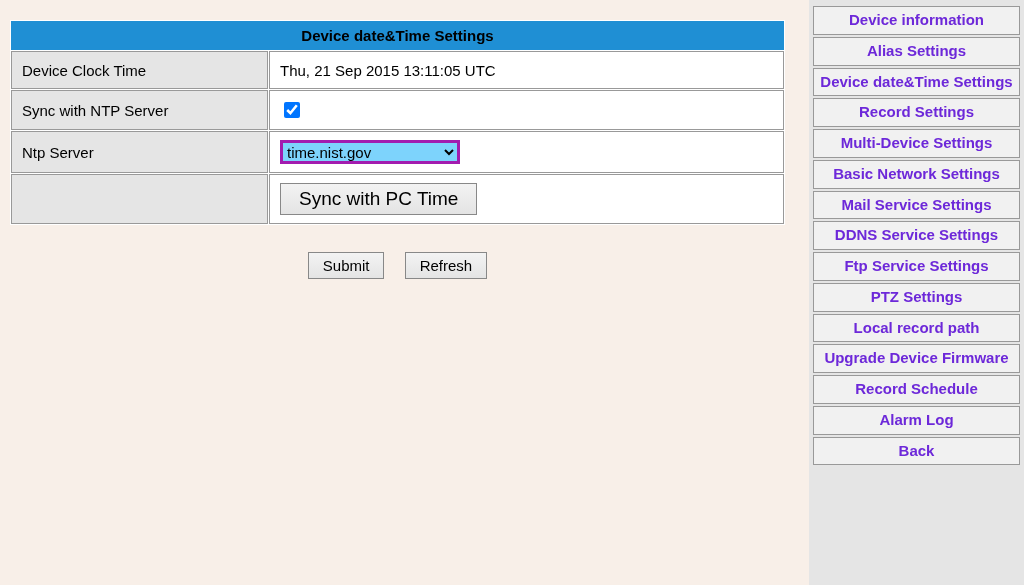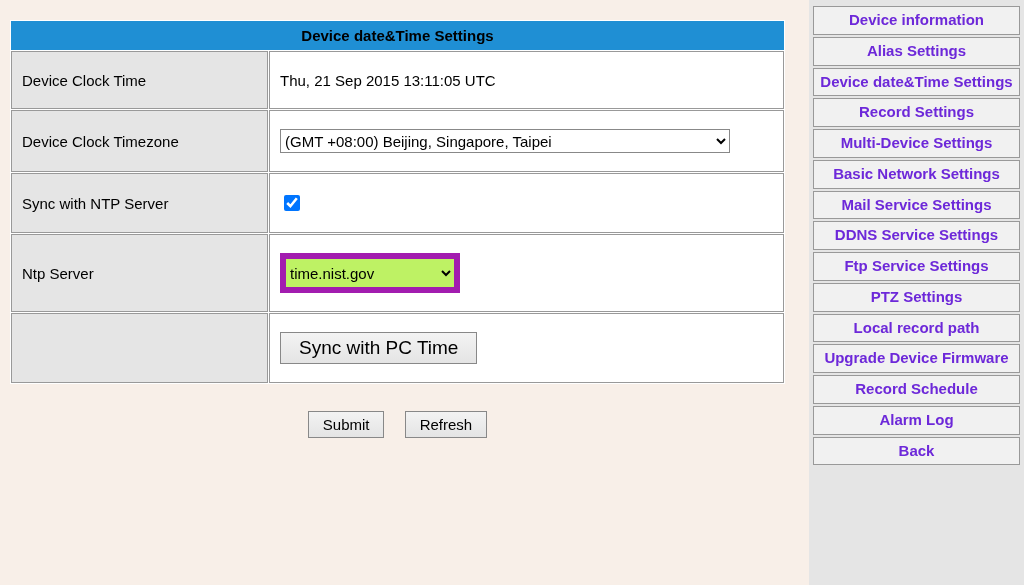--- a/index.html
+++ b/index.html
@@ -40,21 +40,21 @@
   table.settings th.header {
     background: #1f8fd4;
     color: #000;
     font-weight: bold;
     text-align: center;
     padding: 6px 8px;
     font-size: 15px;
   }
   table.settings td {
     border: 1px solid #999;
-    padding: 18px 10px;
+    padding: 8px 10px;
     background: #fff;
     vertical-align: middle;
     height: 20px;
   }
   table.settings td.label {
     width: 235px;
     background: #e5e5e5;
   }
   table.settings td.input {
     background: #fff;
@@ -65,24 +65,24 @@
 
   select.tz {
     width: 450px;
     height: 24px;
     font-size: 15px;
     background: #fff;
     border: 1px solid #888;
   }
   select.ntp {
     width: 180px;
-    height: 40px;
-    font-size: 15px;
-    background: #bef264;
-    border: 6px solid #a21caf;
+    height: 24px;
+    font-size: 15px;
+    background: #7dd3fc;
+    border: 3px solid #a21caf;
   }
   input[type="checkbox"] {
     width: 16px;
     height: 16px;
   }
   button.pcsync {
     background: linear-gradient(#f3f3f3, #e4e4e4);
     border: 1px solid #888;
     padding: 4px 18px;
     font-size: 19px;
@@ -128,28 +128,20 @@
     <table class="settings">
       <tbody>
           <tr>
         <th class="header" colspan="2">Device date&amp;Time Settings</th>
       </tr>
       <tr>
         <td class="label">Device Clock Time</td>
         <td class="input">Thu, 21 Sep 2015 13:11:05 UTC</td>
       </tr>
       <tr>
-        <td class="label">Device Clock Timezone</td>
-        <td class="input">
-          <select class="tz">
-            <option selected="">(GMT +08:00) Beijing, Singapore, Taipei</option>
-          </select>
-        </td>
-      </tr>
-      <tr>
         <td class="label">Sync with NTP Server</td>
         <td class="input">
           <input type="checkbox" checked="" style="">
         </td>
       </tr>
       <tr>
         <td class="label">Ntp Server</td>
         <td class="input">
           <select class="ntp">
             <option selected="">time.nist.gov</option>

